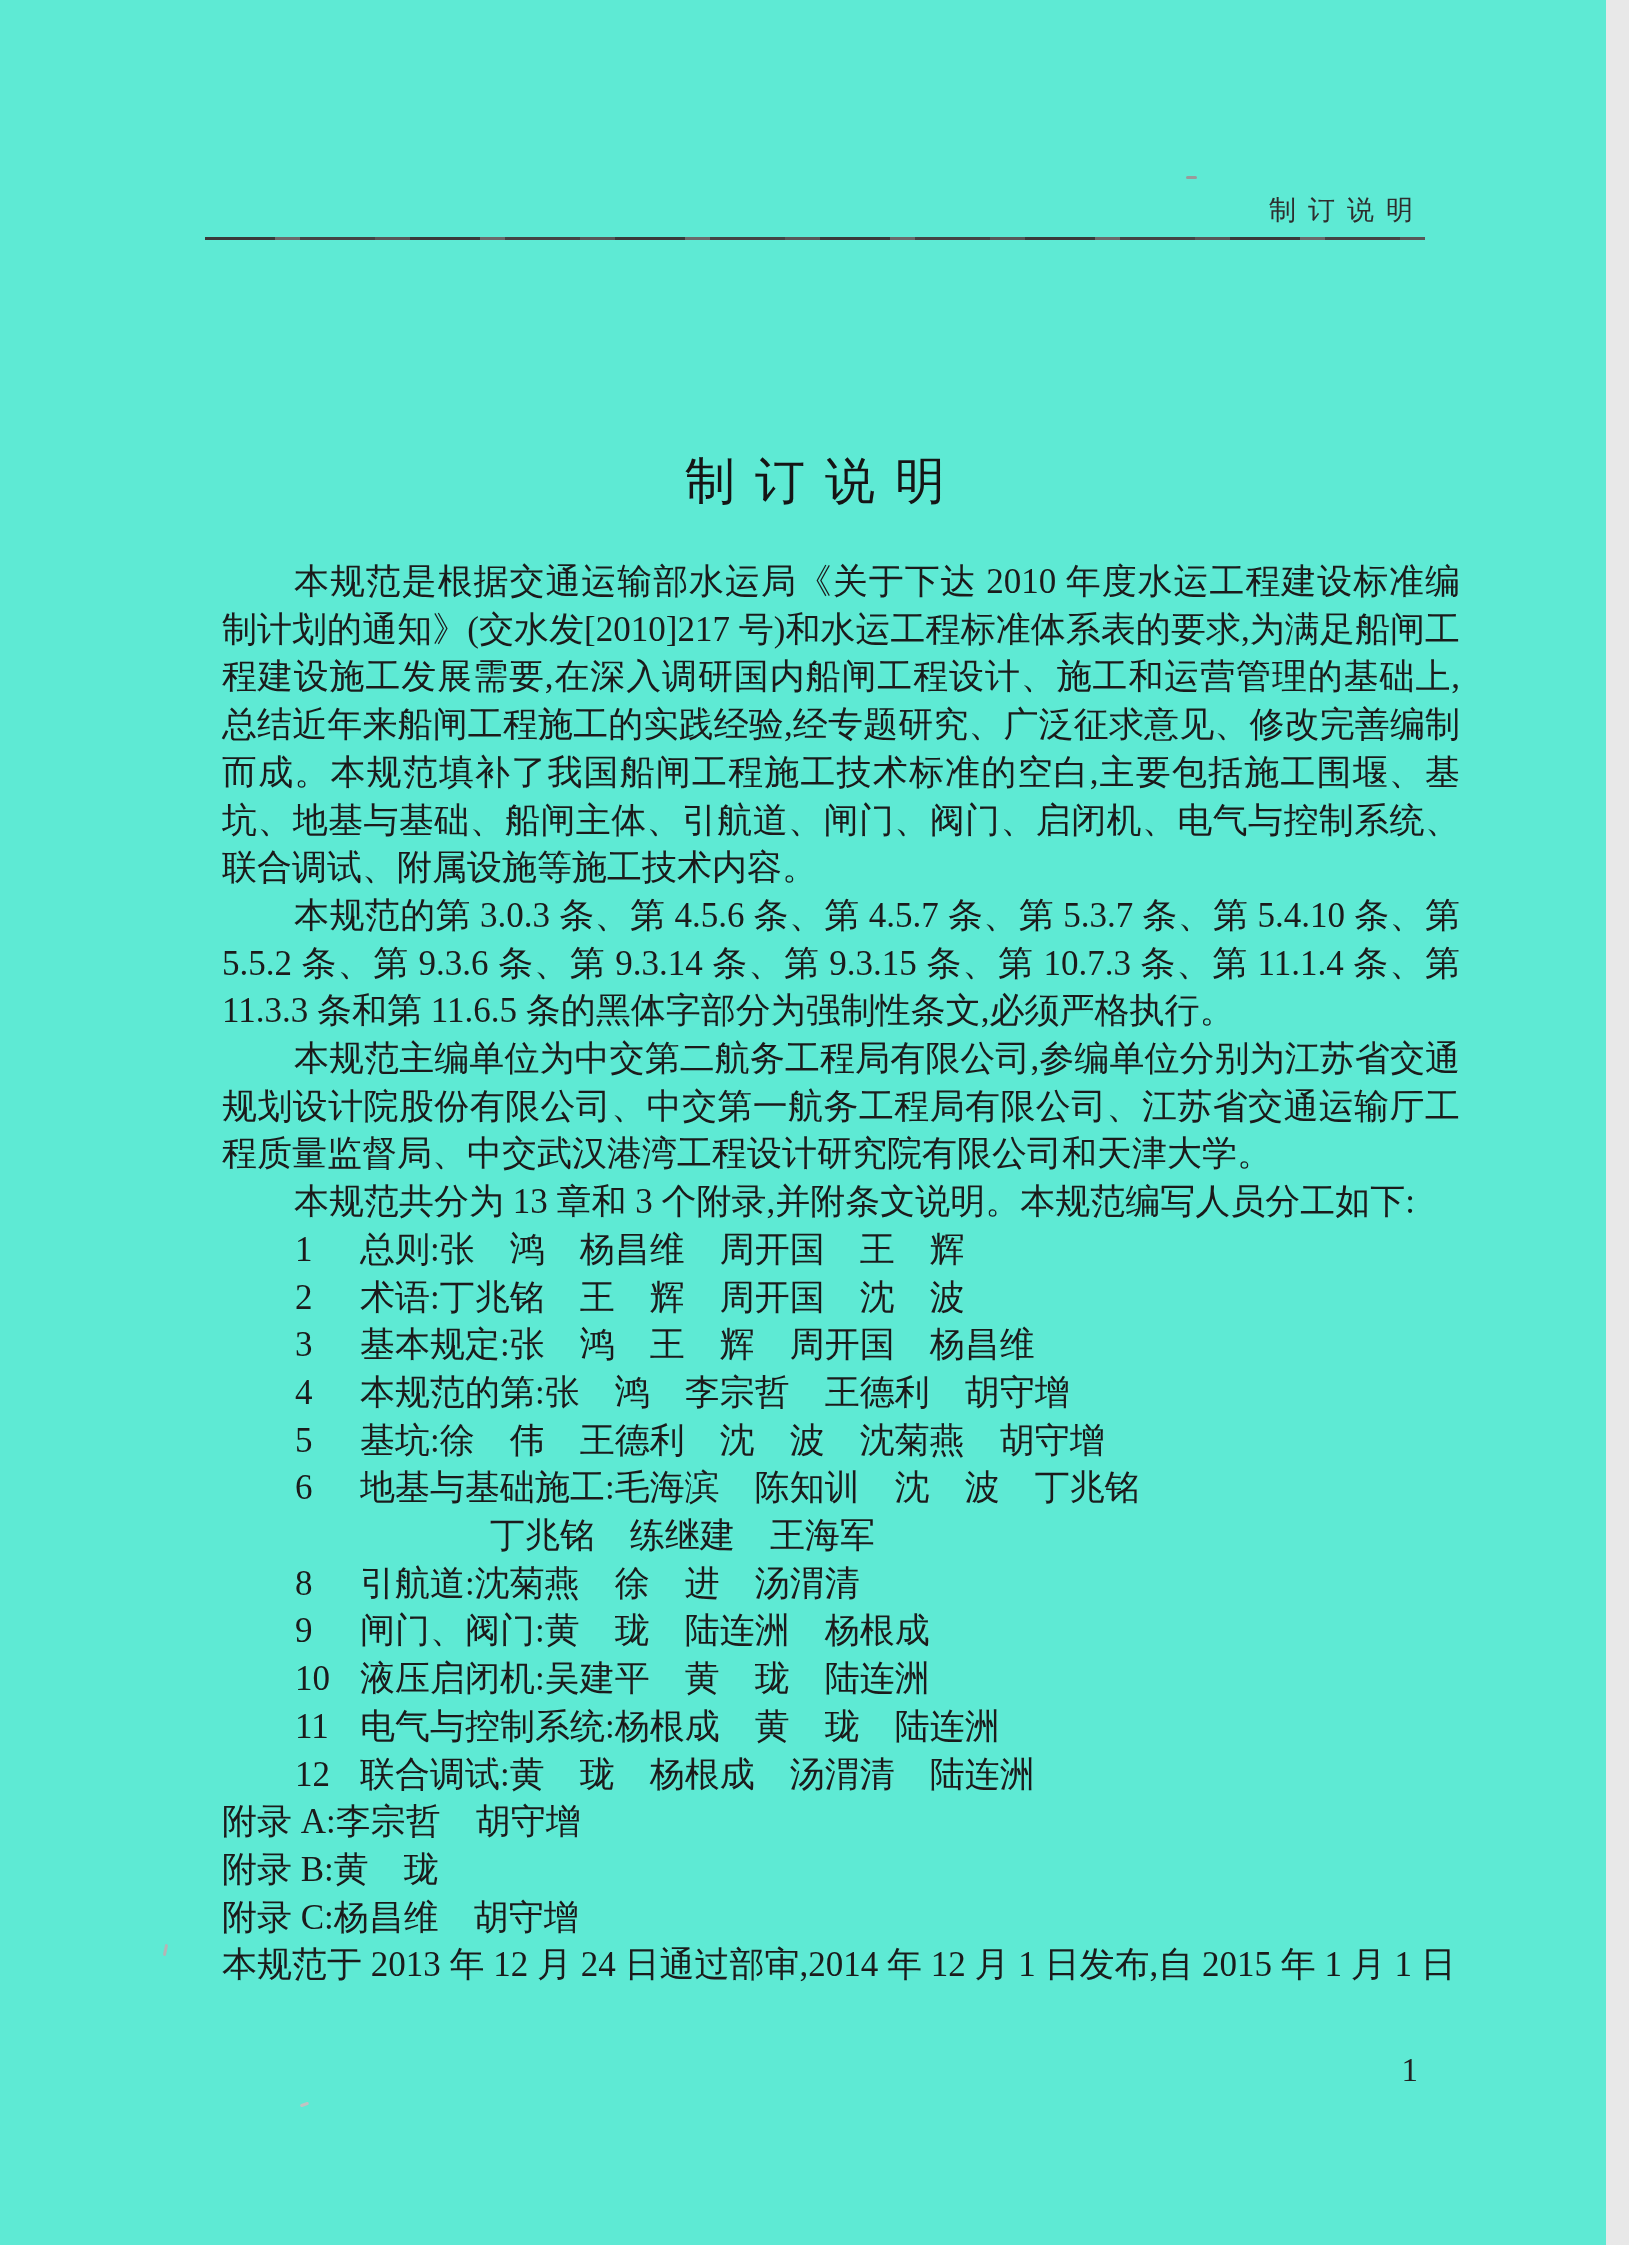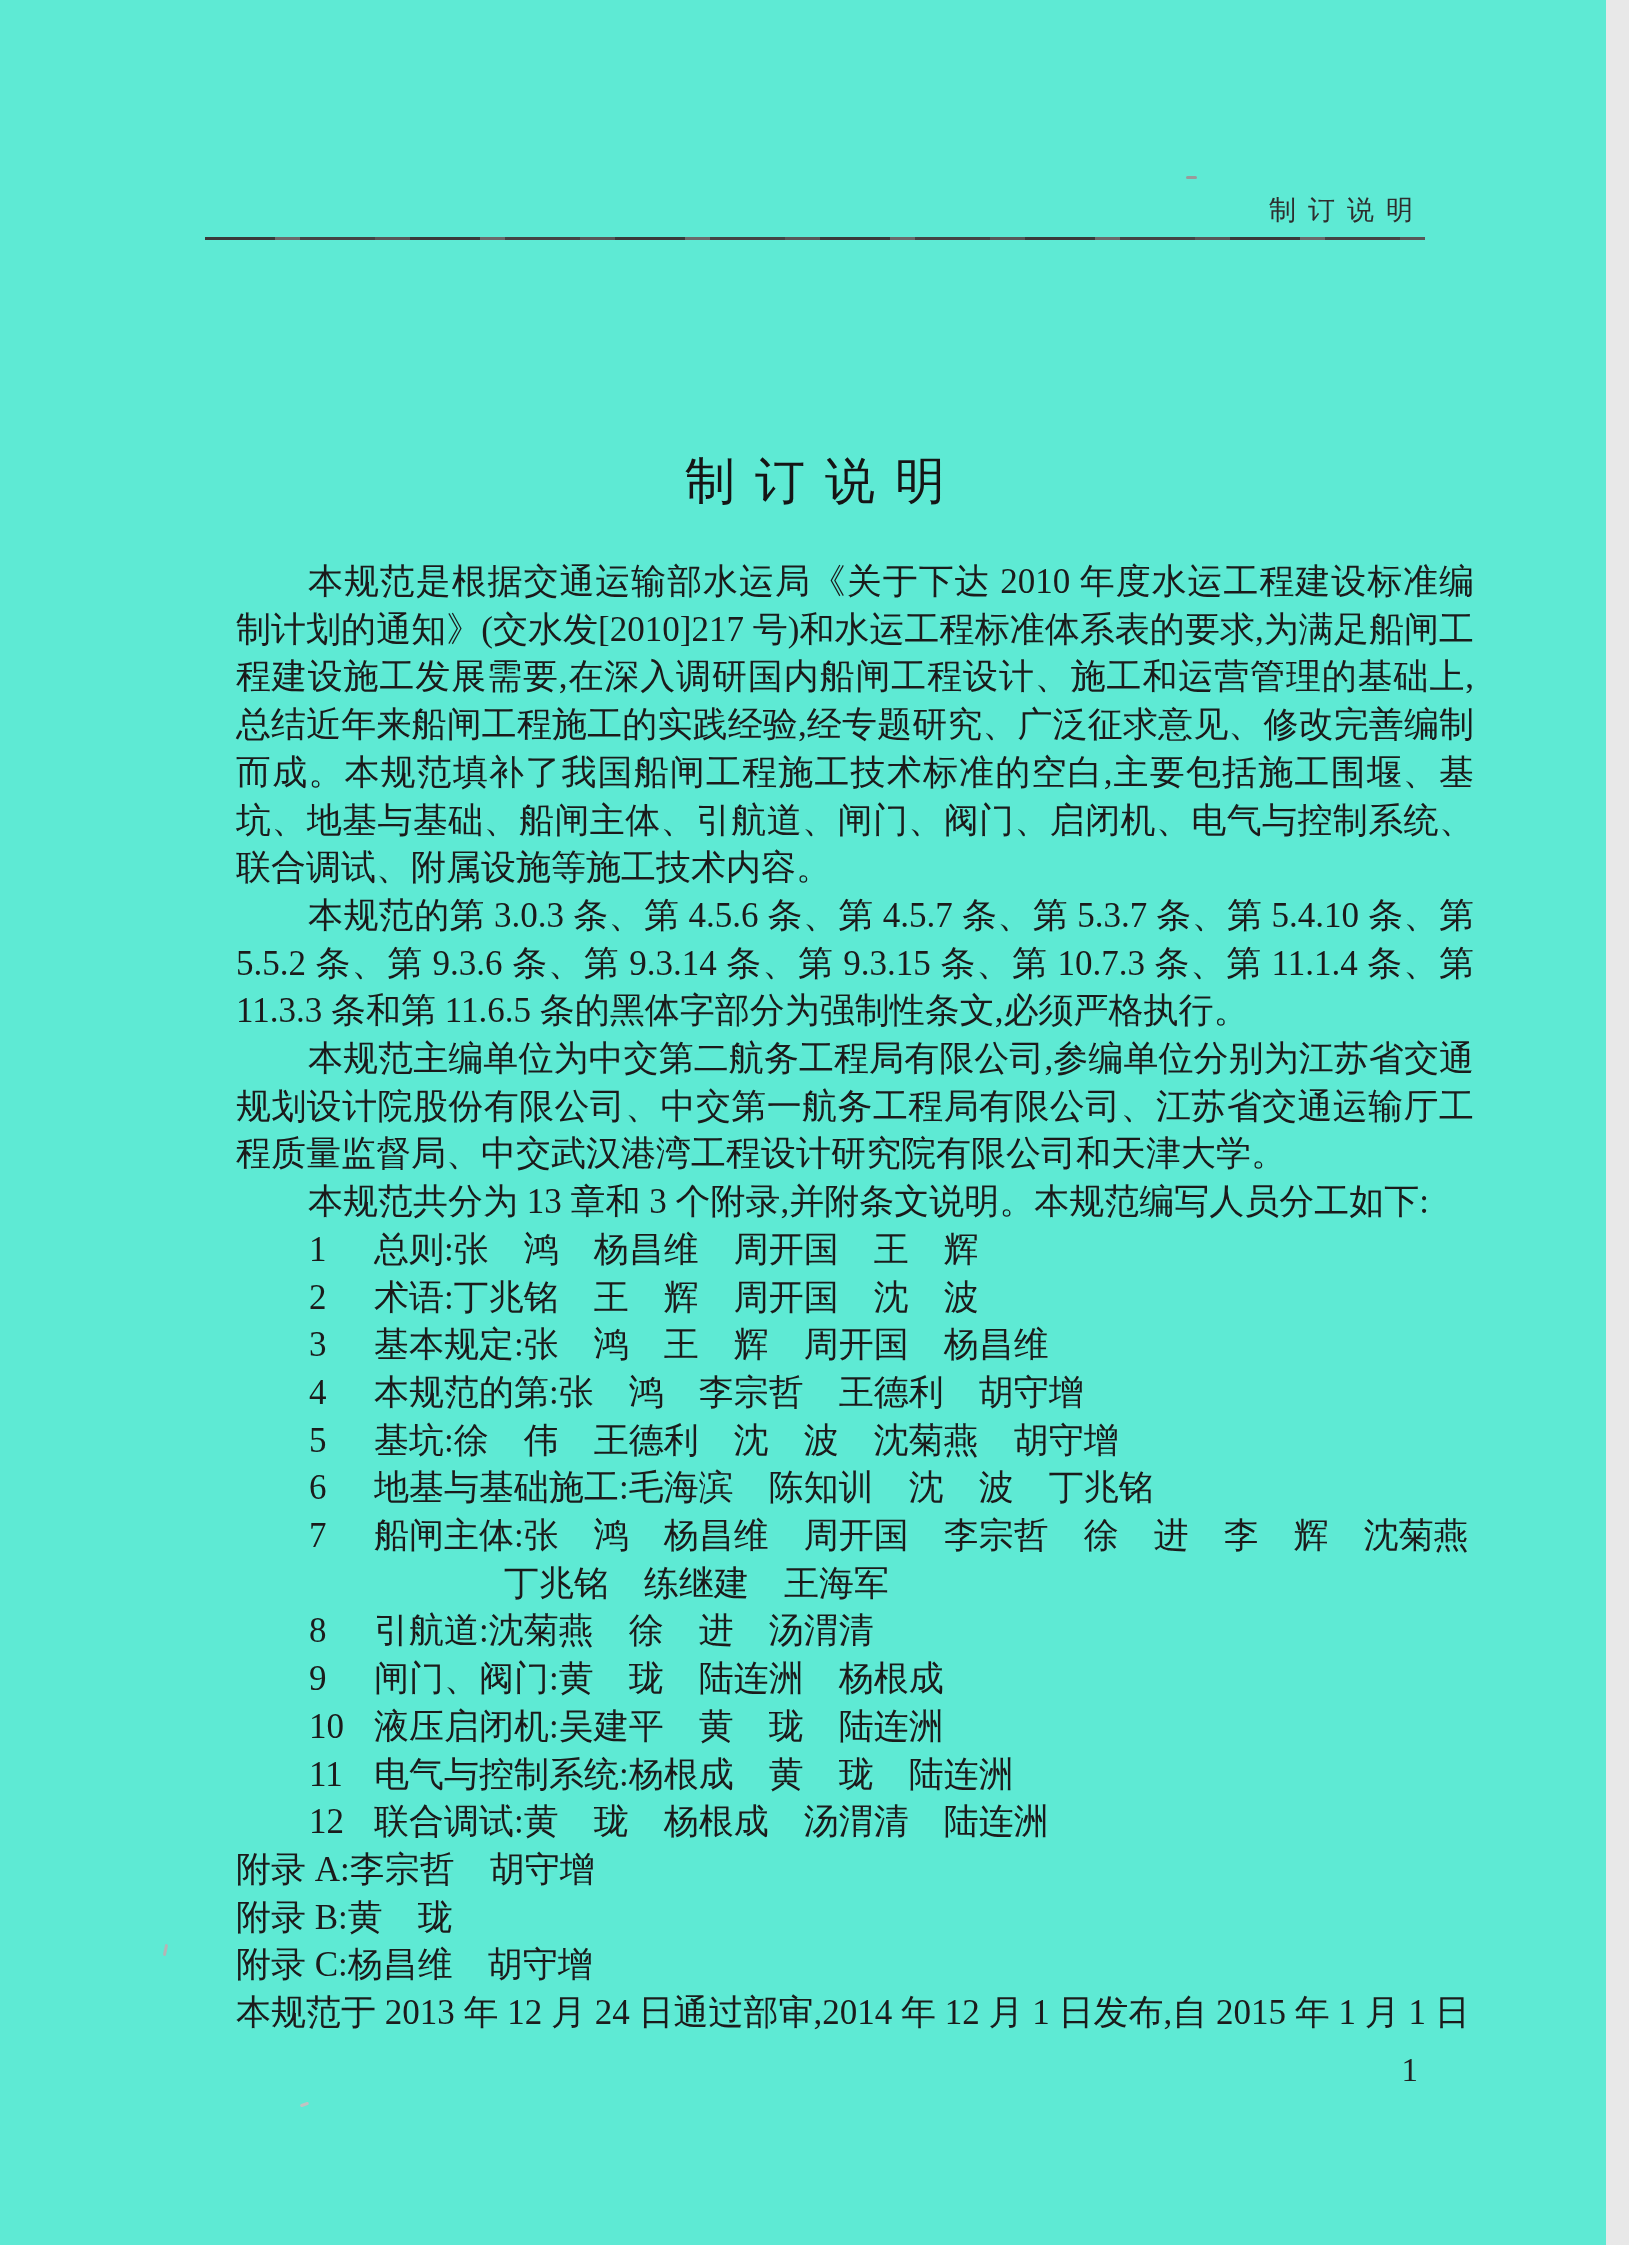--- a/index.html
+++ b/index.html
@@ -23,21 +23,21 @@
   }
   .page-title{
     position:absolute;top:448px;left:205px;right:181px;
     text-align:center;
     font-size:50px;letter-spacing:20px;
     padding-left:20px; 
     color:#151515;
     white-space:nowrap;
   }
   .body{
-    position:absolute;top:558px;left:236px;width:1238px;
+    position:absolute;top:558px;left:222px;width:1238px;
     font-size:35px;line-height:47.7px;
     text-align:justify;
   }
   .para{margin:0;text-indent:72px;}
   .li{white-space:nowrap;}
   .li .num{display:inline-block;width:65px;margin-left:73px;}
   .li.cont{padding-left:268px;}
   .li.appendix{padding-left:0;}
   .closing{margin:0;text-indent:0;}
   .page-number{
@@ -76,23 +76,20 @@
     </div>
     <div class="li">
       <span class="num">4</span><span class="txt">本规范的第:张　鸿　李宗哲　王德利　胡守增</span>
     </div>
     <div class="li">
       <span class="num">5</span><span class="txt">基坑:徐　伟　王德利　沈　波　沈菊燕　胡守增</span>
     </div>
     <div class="li">
       <span class="num">6</span><span class="txt">地基与基础施工:毛海滨　陈知训　沈　波　丁兆铭</span>
     </div>
-    <div class="li">
-      <span class="num">7</span><span class="txt">船闸主体:张　鸿　杨昌维　周开国　李宗哲　徐　进　李　辉　沈菊燕</span>
-    </div>
     <div class="li cont">丁兆铭　练继建　王海军</div>
     <div class="li">
       <span class="num">8</span><span class="txt">引航道:沈菊燕　徐　进　汤渭清</span>
     </div>
     <div class="li">
       <span class="num">9</span><span class="txt">闸门、阀门:黄　珑　陆连洲　杨根成</span>
     </div>
     <div class="li">
       <span class="num">10</span><span class="txt">液压启闭机:吴建平　黄　珑　陆连洲</span>
     </div>

